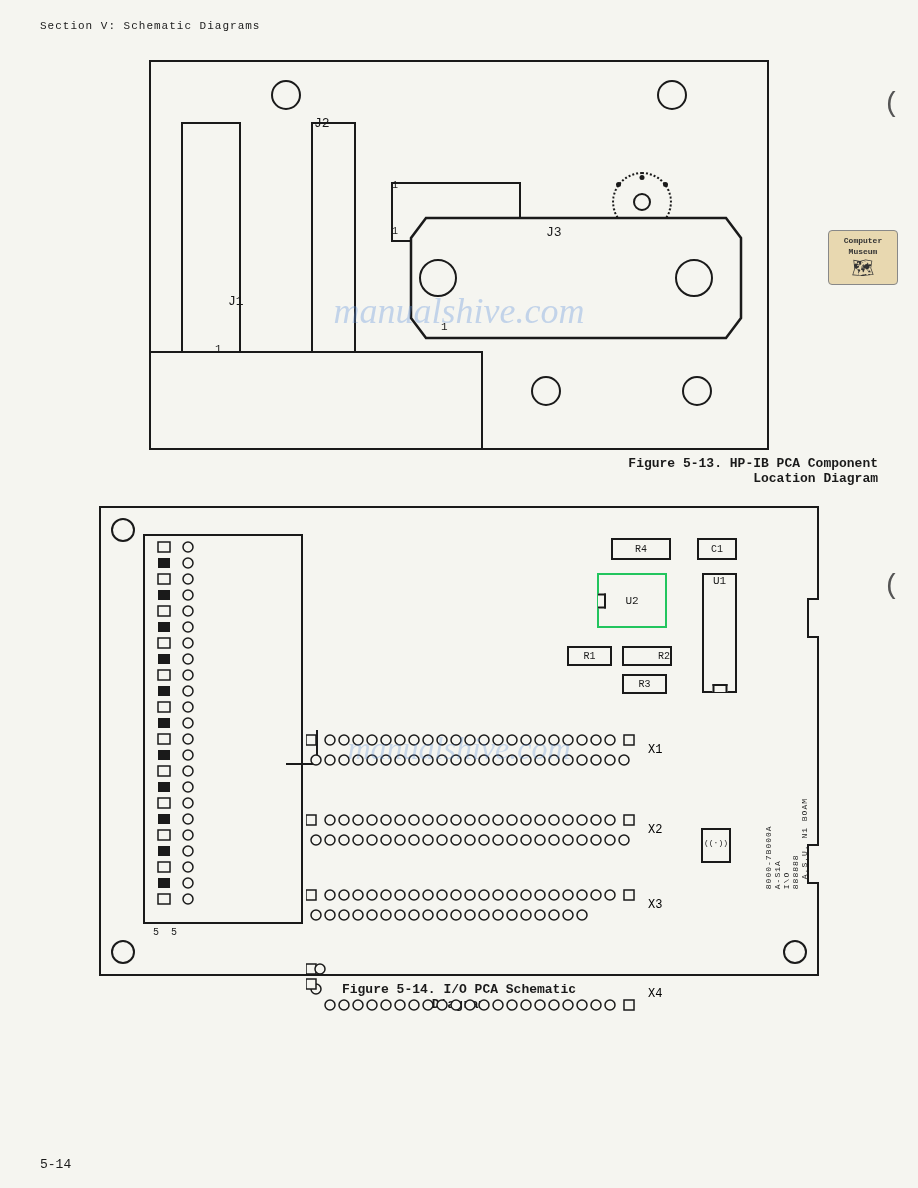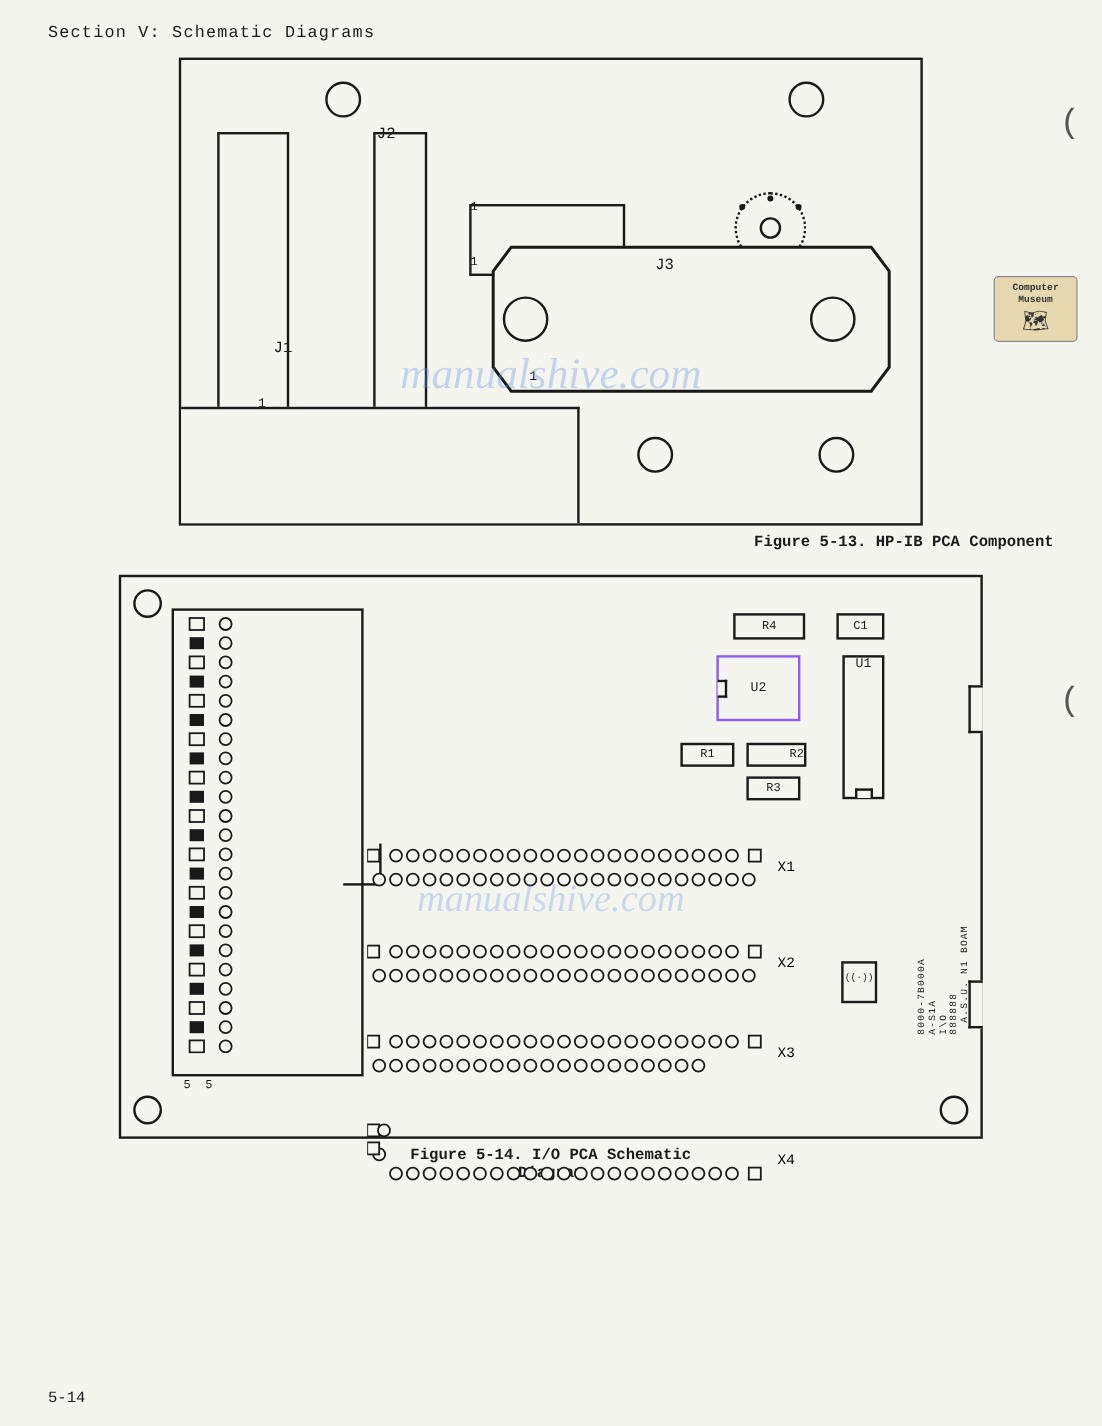--- a/index.html
+++ b/index.html
@@ -14,23 +14,23 @@
       position: relative;
     }
     .page {
       width: 918px;
       height: 1188px;
       background: #f5f5f0;
       position: relative;
       padding: 20px 40px;
     }
     .header {
-      font-size: 14px;
+      font-size: 11px;
       letter-spacing: 1px;
-      margin-bottom: 12px;
+      margin-bottom: 28px;
       font-family: 'Courier New', monospace;
     }
     
     .figure-13-container {
       display: flex;
       justify-content: center;
       margin-bottom: 6px;
     }
     .diagram-13 {
       width: 620px;
@@ -272,21 +272,21 @@
       display: flex;
       align-items: center;
       justify-content: center;
     }
     .chip-u2 {
       position: absolute;
       top: 35px;
       left: 30px;
       width: 70px;
       height: 55px;
-      border: 2px solid #8b5cf6;
+      border: 2px solid #22c55e;
       font-size: 11px;
       display: flex;
       align-items: center;
       justify-content: center;
     }
     .chip-u2-notch {
       position: absolute;
       left: -1px;
       top: 50%;
       transform: translateY(-50%);
@@ -518,20 +518,21 @@
   <div class="watermark">manualshive.com</div>
 
   <div class="museum-logo">
     <div style="font-size:8px;font-weight:bold;line-height:1.3;">Computer<br>Museum</div>
 
     <div style="font-size:18px;">🗺</div>
   </div>
 
   <div class="caption-13">
     <div>Figure 5-13.  HP-IB PCA Component</div>
+    <div>Location Diagram</div>
   </div>
 
   <div class="figure-14-container">
     <div class="diagram-14">
 
       <div class="c14-tl"></div>
       <div class="c14-bl"></div>
       <div class="c14-br"></div>
 
       <div class="right-notch-top"></div>

